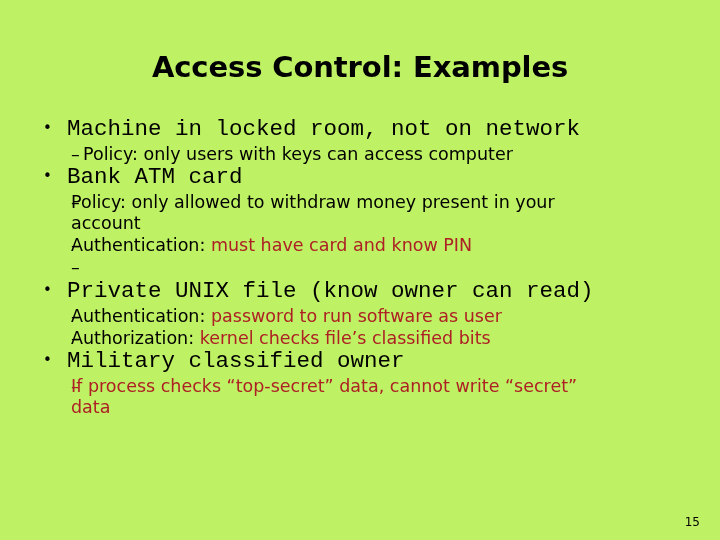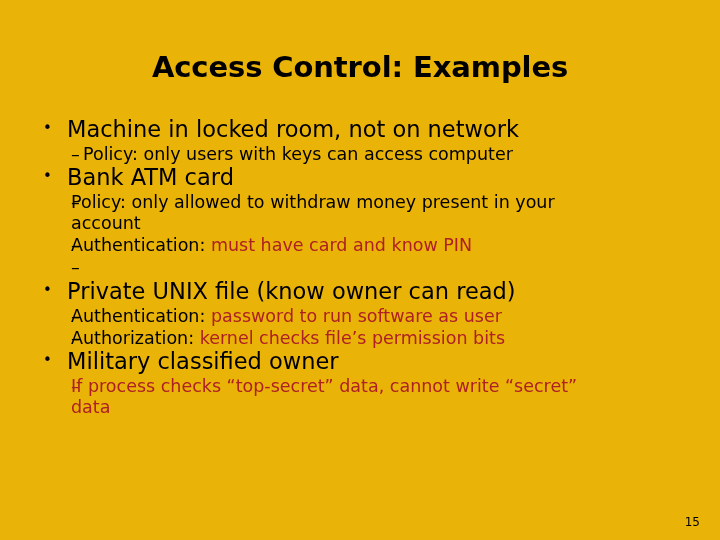--- a/index.html
+++ b/index.html
@@ -58,21 +58,21 @@
   .l1:first-child { margin-top: 0; }
   .l1 .marker {
     flex: 0 0 auto;
     width: 33px;
     text-align: left;
     padding-left: 9px;
     box-sizing: border-box;
     font-size: 15px;
     line-height: 1.6;
   }
-  .l1 .text { flex: 1 1 auto; }
+  .l1 .text { flex: 1 1 auto; font-family: Liberation Mono, monospace; }
 
   
   .l2 {
     display: flex;
     align-items: flex-start;
     font-size: 17.5px;
     color: #000000;
     line-height: 1.16;
     margin-top: 2px;
   }
@@ -101,21 +101,21 @@
     right: 20px;
     bottom: 12px;
     font-size: 12px;
     color: #000000;
     line-height: 1;
   }
 </style>
 </head>
 <body>
 
-<div id="slide" style="background: #eab308;">
+<div id="slide" style="background: #bef264;">
 
   <div class="slide-title" style="color: rgb(0, 0, 0);">Access Control: Examples</div>
 
   <div class="slide-body">
 
   <div class="bullet-group">
         <div class="l1">
           <span class="marker">•</span>
           <span class="text">Machine in locked room, not on network</span>
         </div>
@@ -150,21 +150,21 @@
           <span class="marker">•</span>
           <span class="text">Private UNIX file (know owner can read)</span>
         </div>
         <div class="sub-list">
           <div class="l2">
             <span class="marker" style="color: rgb(0, 0, 0);">–</span>
             <span class="text"><span class="blk" style="color: rgb(0, 0, 0);">Authentication: </span><span class="red" style="color: rgb(173, 32, 36);">password to run software as user</span></span>
           </div>
           <div class="l2">
             <span class="marker" style="color: rgb(0, 0, 0);">–</span>
-            <span class="text"><span class="blk" style="color: rgb(0, 0, 0);">Authorization: </span><span class="red" style="color: rgb(173, 32, 36);">kernel checks file’s permission bits</span></span>
+            <span class="text"><span class="blk" style="color: rgb(0, 0, 0);">Authorization: </span><span class="red" style="color: rgb(173, 32, 36);">kernel checks file’s classified bits</span></span>
           </div>
         </div>
       </div>
       <div class="bullet-group">
         <div class="l1">
           <span class="marker">•</span>
           <span class="text">Military classified owner</span>
         </div>
         <div class="sub-list">
           <div class="l2 red-row">

